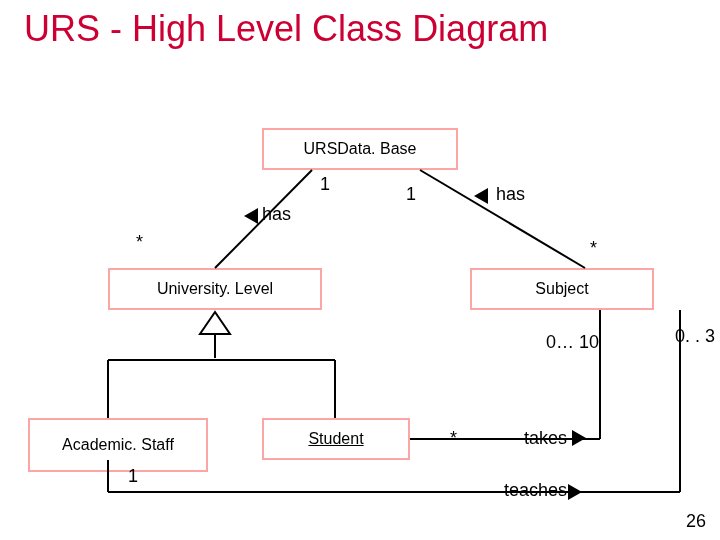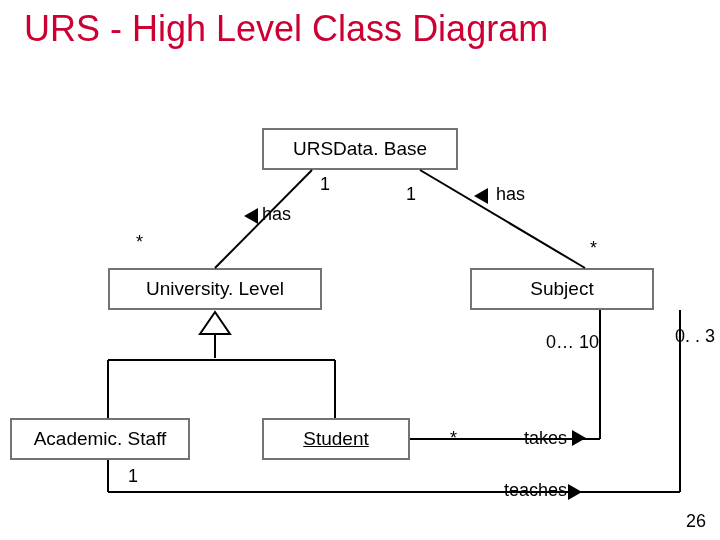--- a/index.html
+++ b/index.html
@@ -15,26 +15,26 @@
   .title {
     position: absolute;
     top: 8px;
     left: 24px;
     font-size: 36px;
     color: #cc0033;
     font-weight: 400;
   }
   .class-box {
     position: absolute;
-    border: 2px solid #737373;
+    border: 2px solid #fca5a5;
     background: #fff;
     display: flex;
     align-items: center;
     justify-content: center;
-    font-size: 19px;
+    font-size: 16px;
     color: #000;
   }
   .label {
     position: absolute;
     font-size: 18px;
     color: #000;
   }
   .arrowhead {
     position: absolute;
     width: 0;
@@ -58,21 +58,21 @@
 <body>
 
 <div class="title">URS - High Level Class Diagram</div>
 
 <div class="class-box" style="left:262px; top:128px; width:196px; height:42px;">URSData. Base</div>
 
 <div class="class-box" style="left:108px; top:268px; width:214px; height:42px;">University. Level</div>
 
 <div class="class-box" style="left:470px; top:268px; width:184px; height:42px;">Subject</div>
 
-<div class="class-box" style="left:10px; top:418px; width:180px; height:42px;">Academic. Staff</div>
+<div class="class-box" style="left:28px; top:418px; width:180px; height:54px;">Academic. Staff</div>
 
 <div class="class-box" style="left:262px; top:418px; width:148px; height:42px;text-decoration:underline;">Student</div>
 
 <div class="label" style="left:320px; top:174px;">1</div>
 <div class="label" style="left:406px; top:184px;">1</div>
 <div class="label" style="left:262px; top:204px;">has</div>
 <div class="label" style="left:496px; top:184px;">has</div>
 <div class="label" style="left:136px; top:232px;">*</div>
 <div class="label" style="left:590px; top:238px;">*</div>
 <div class="label" style="left:450px; top:428px;">*</div>

